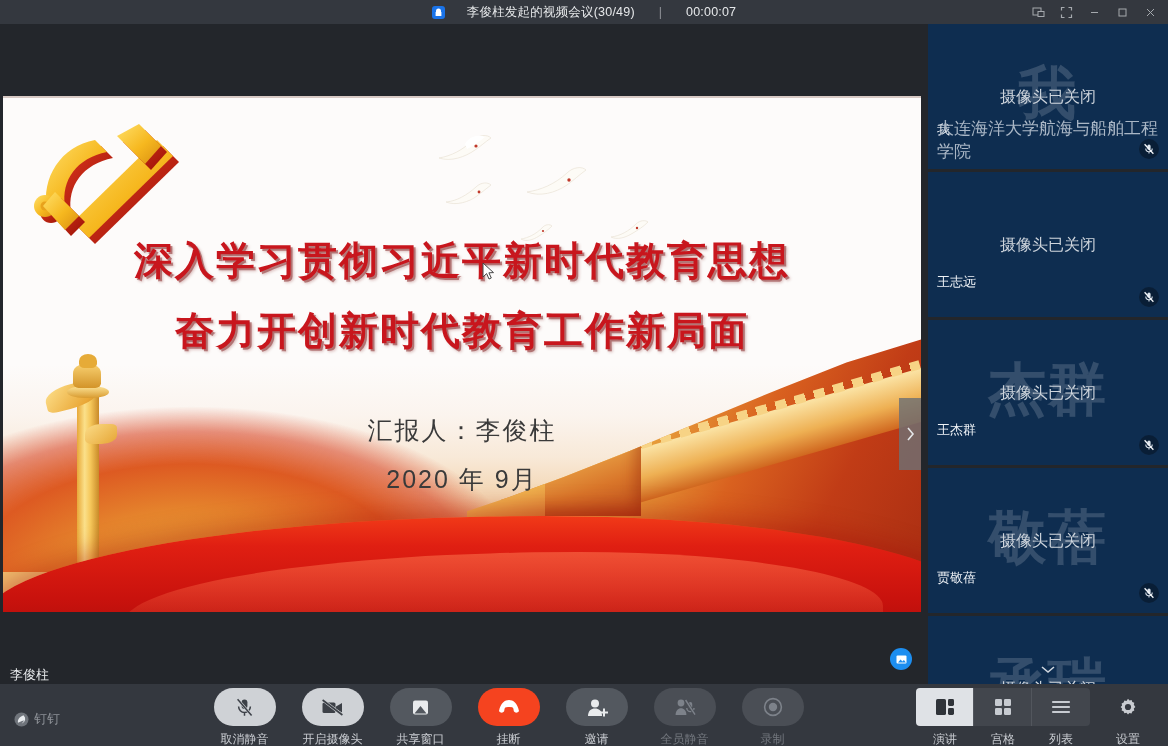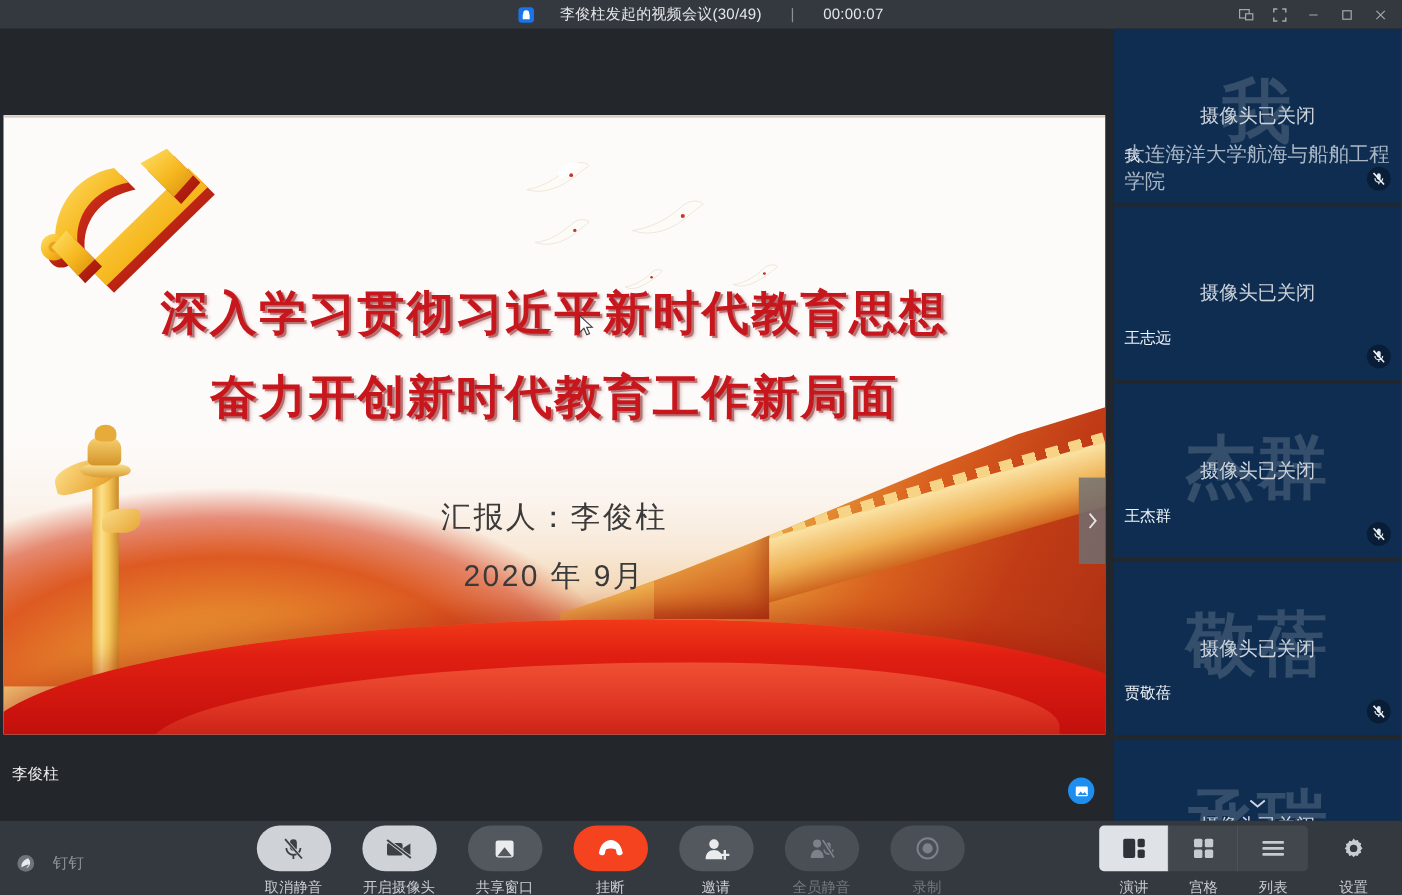--- a/index.html
+++ b/index.html
@@ -159,21 +159,21 @@
   .slide-next {
     position: absolute; right: 0; top: 302px; width: 22px; height: 72px;
     background: rgba(110,112,116,.82);
     display: flex; align-items: center; justify-content: center;
     color: #e4e6e8;
   }
 
   
   .presenter-bar {
     position: absolute; left: 0; top: 612px; width: 924px; height: 48px;
-    background: #23262b; display: flex; align-items: flex-start;
+    background: #23262b; display: flex; align-items: flex-end;
   }
   .presenter-name { color: #e9ebed; font-size: 13px; margin-left: 10px; }
   .share-dot {
     position: absolute; right: 12px; top: 12px; width: 22px; height: 22px;
     border-radius: 50%; background: #1d8ef0;
     display: flex; align-items: center; justify-content: center;
   }
 
   
   .rail {
@@ -209,21 +209,21 @@
     position: absolute; left: 0; right: 0; bottom: 4px; height: 22px;
     display: flex; align-items: center; justify-content: center; color: #cfd6de;
   }
 
   
   .toolbar {
     position: absolute; left: 0; top: 684px; width: 1168px; height: 62px;
     background: #34383f;
   }
   .brand {
-    position: absolute; left: 14px; top: 26px; display: flex; align-items: center; gap: 15px;
+    position: absolute; left: 14px; top: 26px; display: flex; align-items: center; gap: 5px;
   }
   .brand-text { color: #8e9298; font-size: 13px; }
   .tools {
     position: absolute; left: 206px; top: 4px; display: flex; gap: 11px;
   }
   .tool { width: 77px; display: flex; flex-direction: column; align-items: center; }
   .tool-btn {
     width: 62px; height: 38px; border-radius: 19px; background: #53585f;
     display: flex; align-items: center; justify-content: center; color: #e9ebed;
   }

